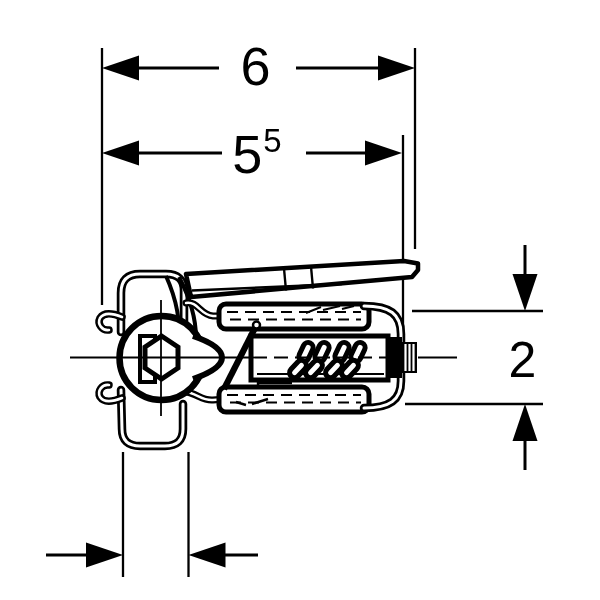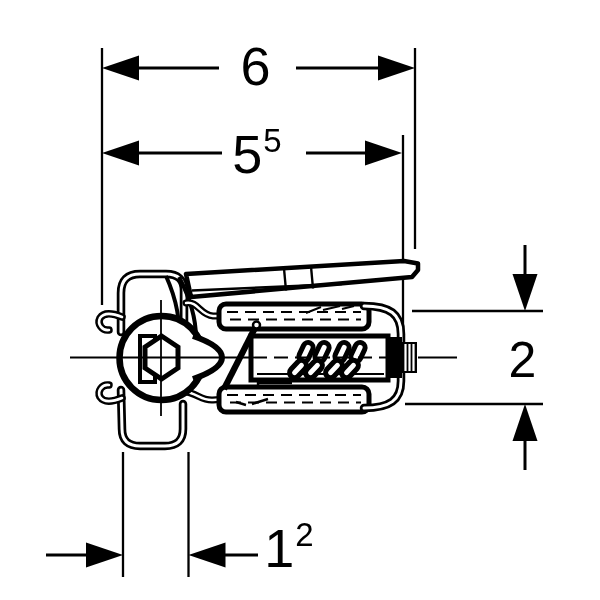--- a/index.html
+++ b/index.html
@@ -178,17 +178,14 @@
 </div>
 
 <div class="dim-label" style="left:257px; top:154px;">
   <span class="dim-main">5</span><span class="dim-sup">5</span>
 </div>
 
 <div class="dim-label small" style="left:523px; top:360px;">
   <span class="dim-main">2</span><span class="dim-sup"></span>
 </div>
 
-<div class="dim-label" style="left:289px; top:548px;">
-  <span class="dim-main">1</span><span class="dim-sup">2</span>
-</div>
 
 </div>
 
 </body></html>

